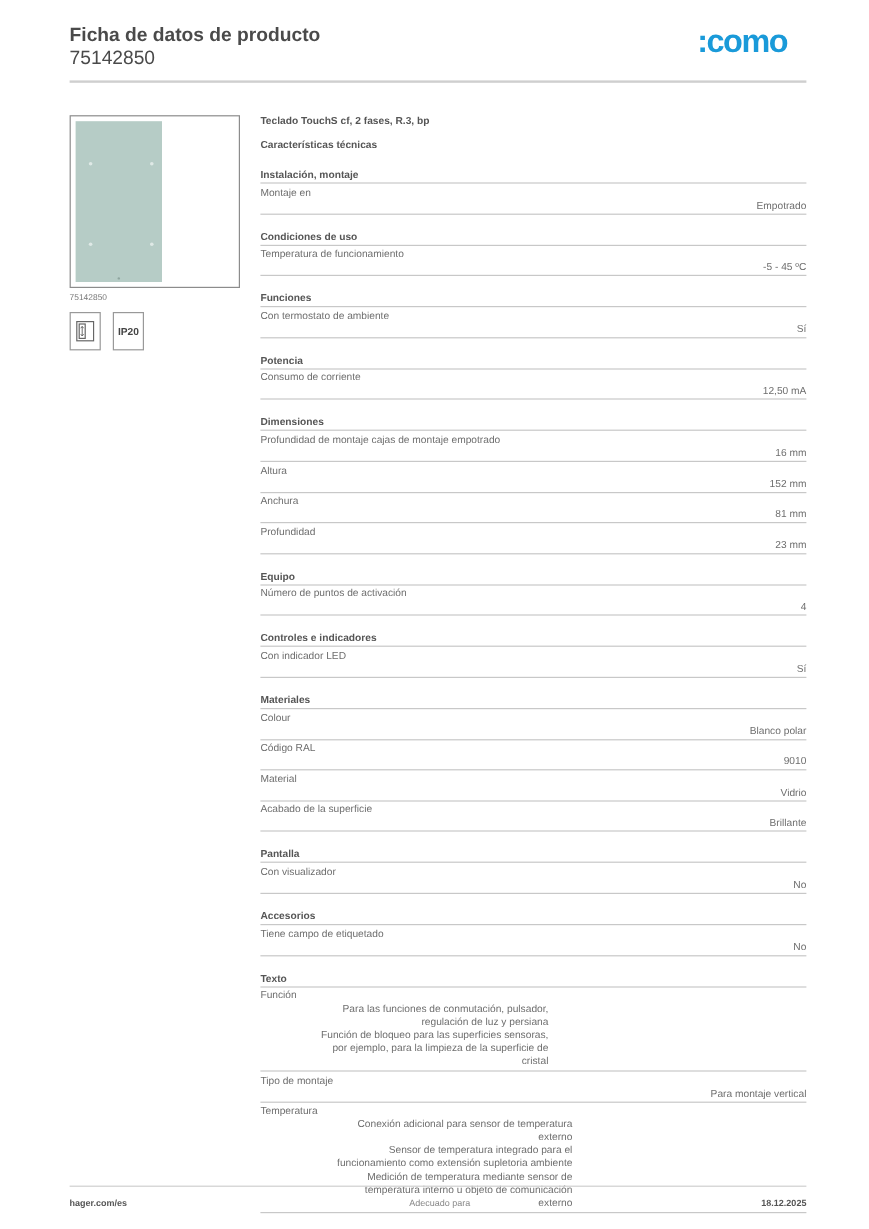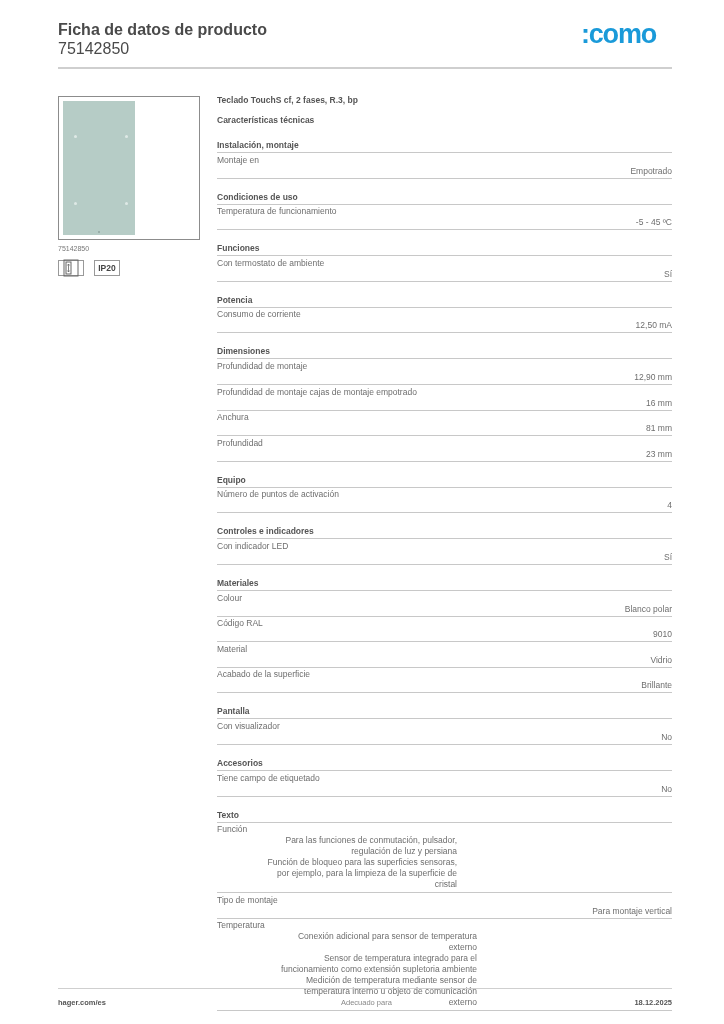--- a/index.html
+++ b/index.html
@@ -11,21 +11,21 @@
   .logo { position: absolute; right: 16px; top: -1px; font-size: 27px; font-weight: bold;
           color: #1a9ad9; letter-spacing: -1.2px; font-family: "Liberation Sans", sans-serif; }
   .header-rule { position: absolute; left: 58px; top: 67px; width: 614px; height: 2px; background: #cfcfcf; }
 
   .left-col { position: absolute; left: 58px; top: 96px; width: 142px; }
   .product-frame { width: 140px; height: 142px; border: 1px solid #8c8c8c; position: relative; background: #fff; }
   .product-panel { position: absolute; left: 4px; top: 4px; width: 72px; height: 134px; background: #b6ccc6; }
   .dot { position: absolute; width: 3px; height: 3px; border-radius: 50%; background: #dfe9e6; }
   .product-label { font-size: 7px; color: #777; margin-top: 4px; line-height: 9px; }
   .badges { display: flex; gap: 10px; margin-top: 7px; }
-  .badge { width: 26px; height: 16px; border: 1px solid #999; display: flex; align-items: center; justify-content: center; box-sizing: border-box; }
+  .badge { width: 26px; height: 32px; border: 1px solid #999; display: flex; align-items: center; justify-content: center; box-sizing: border-box; }
   .badge-ip { font-size: 8.5px; font-weight: bold; color: #444; }
 
   .right-col { position: absolute; left: 217px; top: 94px; width: 455px; }
   .product-name { font-size: 8.5px; font-weight: bold; color: #555; line-height: 12px; }
   .section-main { font-size: 8.5px; font-weight: bold; color: #555; margin-top: 8px; line-height: 12px; }
   .group { margin-top: 13px; }
   .group.first { margin-top: 14px; }
   .group-title { font-size: 8.5px; font-weight: bold; color: #555; line-height: 11px;
                  border-bottom: 1.5px solid #c8c8c8; padding-bottom: 1px; }
   .row { display: flex; justify-content: space-between; font-size: 8.5px; color: #6e6e6e;
@@ -106,26 +106,26 @@
     <div class="group-title">Potencia</div>
     <div class="row">
         <span>Consumo de corriente</span>
         <span class="val">12,50 mA</span>
       </div>
   </div>
 
   <div class="group">
     <div class="group-title">Dimensiones</div>
     <div class="row">
-        <span>Profundidad de montaje</span>
-        <span class="val">12,90 mm</span>
-      </div>
-    <div class="row">
         <span>Profundidad de montaje cajas de montaje empotrado</span>
         <span class="val">16 mm</span>
+      </div>
+    <div class="row">
+        <span>Altura</span>
+        <span class="val">152 mm</span>
       </div>
     <div class="row">
         <span>Anchura</span>
         <span class="val">81 mm</span>
       </div>
     <div class="row">
         <span>Profundidad</span>
         <span class="val">23 mm</span>
       </div>
   </div>

